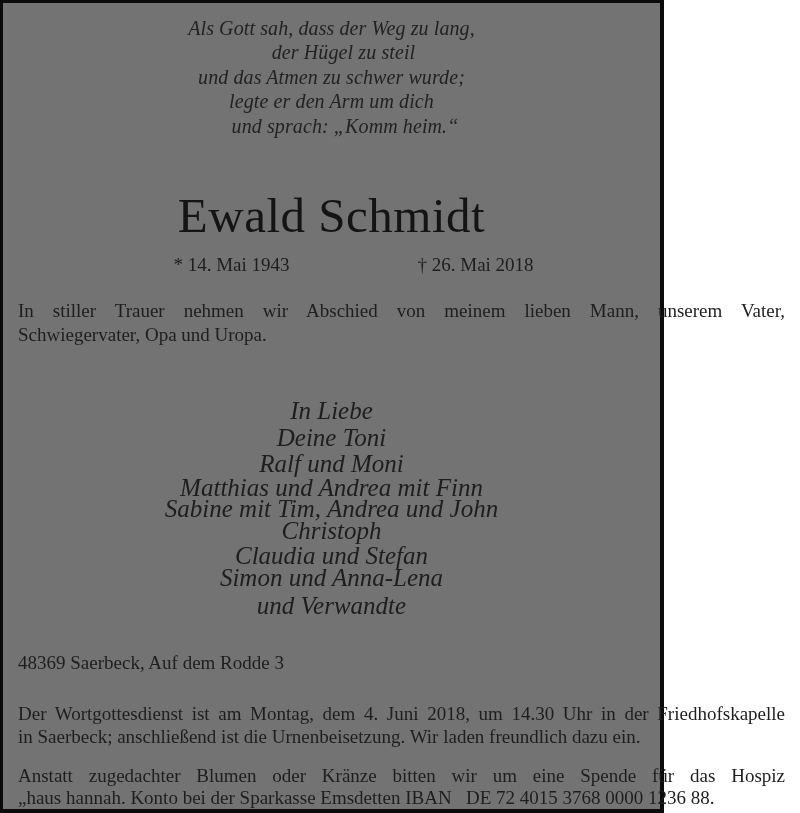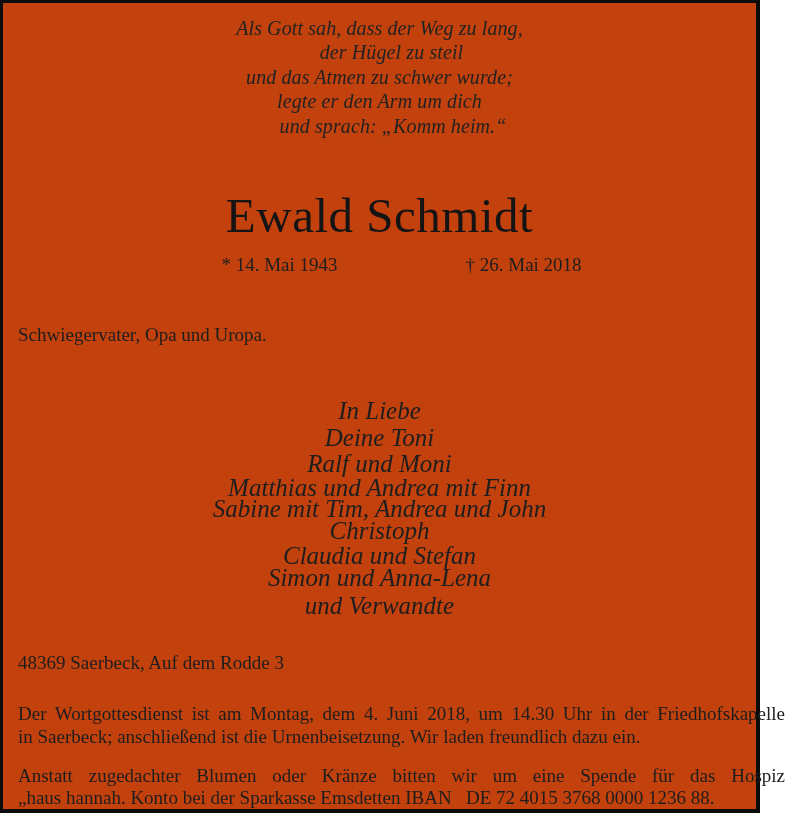--- a/index.html
+++ b/index.html
@@ -1,24 +1,24 @@
 <!DOCTYPE html>
 <html><head>
 <meta charset="utf-8">
 <style>
   html, body { margin: 0; padding: 0; background: #ffffff; }
   body { width: 800px; height: 813px; overflow: hidden; }
   .frame {
     position: absolute; left: 0; top: 0;
-    width: 760px; height: 813px; box-sizing: border-box;
+    width: 664px; height: 813px; box-sizing: border-box;
     border-top: 3px solid #0b0b0b;
     border-left: 3px solid #0b0b0b;
     border-right: 4px solid #0b0b0b;
     border-bottom: 4px solid #0b0b0b;
-    background: #c2410c;
+    background: #737373;
     font-family: "Liberation Serif", "DejaVu Serif", serif;
     color: #1c1c1c;
   }
   .abs { position: absolute; }
   .center { left: 0; right: 0; text-align: center; }
   .poem-line {
     font-style: italic; font-size: 20px; line-height: 24px;
     letter-spacing: 0.1px; color: #222;
   }
   .name {
@@ -49,20 +49,21 @@
   <div class="abs center poem-line" style="top:62px;">und das Atmen zu schwer wurde;</div>
   <div class="abs center poem-line" style="top:86px;">legte er den Arm um dich</div>
   <div class="abs center poem-line" style="top:111px;padding-left:27px;">und sprach: „Komm heim.“</div>
 
   <div class="abs center name" style="top:185px;">Ewald Schmidt</div>
 
   <div class="abs center dates" style="top:250px;">
     <span>* 14. Mai 1943</span><span class="gap"></span><span>† 26. Mai 2018</span>
   </div>
 
+  <div class="abs para justify-last" style="top:296px;">In stiller Trauer nehmen wir Abschied von meinem lieben Mann, unserem Vater,</div>
   <div class="abs para" style="top:320px;">Schwiegervater, Opa und Uropa.</div>
 
 
   <div class="abs center sig" style="top:397px;">In Liebe</div>
   <div class="abs center sig" style="top:424px;">Deine Toni</div>
   <div class="abs center sig" style="top:450px;">Ralf und Moni</div>
   <div class="abs center sig" style="top:474px;">Matthias und Andrea mit Finn</div>
   <div class="abs center sig" style="top:495px;">Sabine mit Tim, Andrea und John</div>
   <div class="abs center sig" style="top:517px;">Christoph</div>
   <div class="abs center sig" style="top:542px;">Claudia und Stefan</div>

